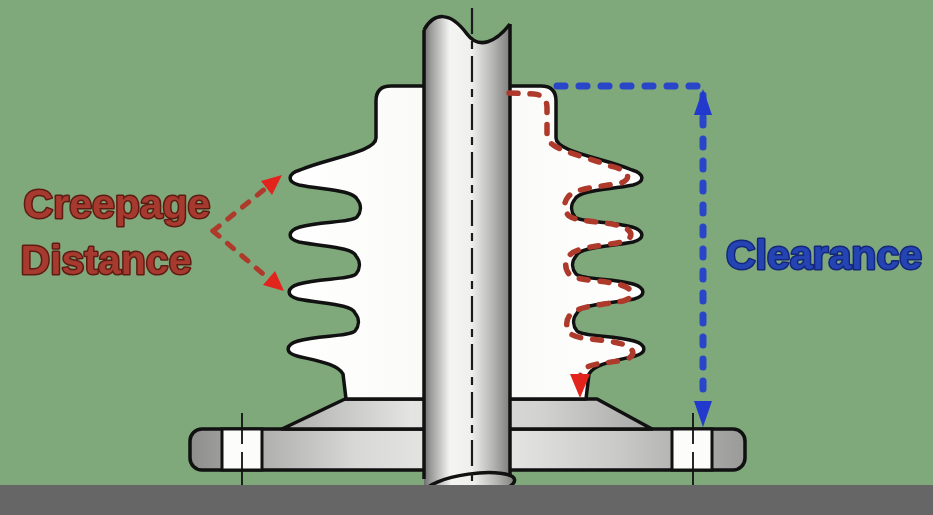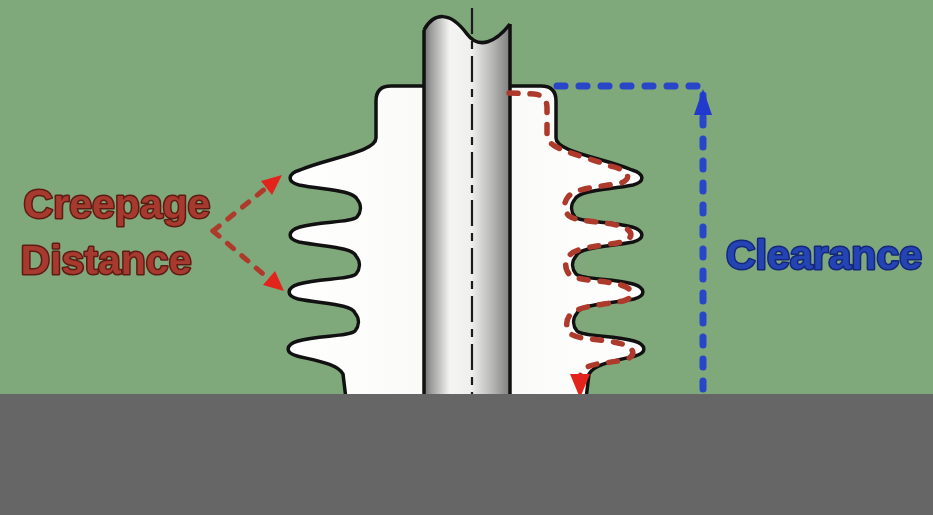--- a/index.html
+++ b/index.html
@@ -1,16 +1,16 @@
 <!DOCTYPE html>
 <html><head>
 <meta charset="utf-8">
 <style>
   html,body{margin:0;padding:0;background:#666;}
-  .stage{position:relative;width:933px;height:394px;overflow:hidden;}
+  .stage{position:relative;width:933px;height:485px;overflow:hidden;}
   .stage svg{position:absolute;left:0;top:0;display:block;}
   svg text{
     font-family:"Liberation Sans", sans-serif;
     font-weight:bold;
     font-size:41px;
     paint-order:stroke;
     stroke-linejoin:round;
     text-anchor:middle;
   }
   .creepage-text{stroke:#5E1B13;stroke-width:3px;}

